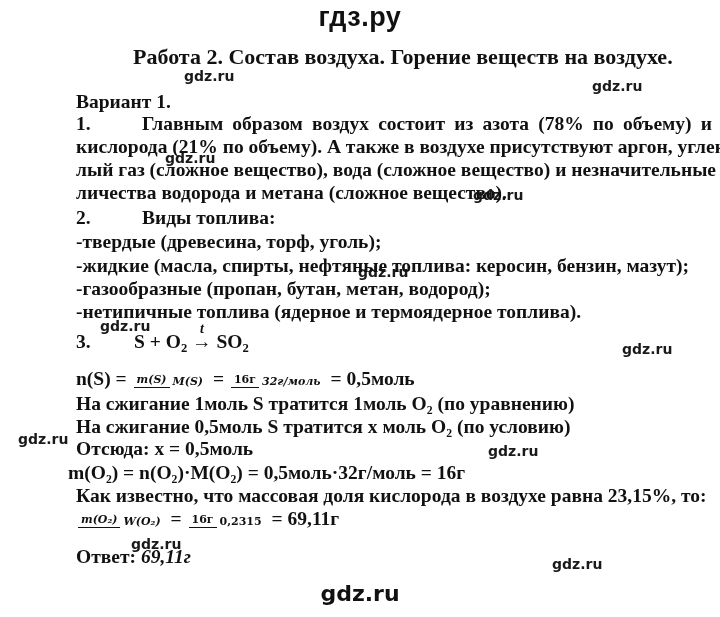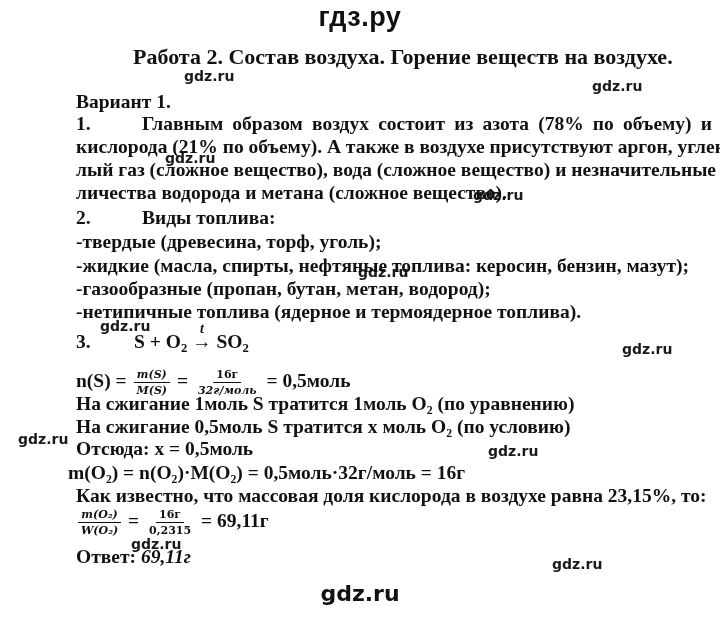--- a/index.html
+++ b/index.html
@@ -23,21 +23,21 @@
     .wm-bottom {
       left: 0; width: 720px; top: 581px; text-align: center;
       font-family: "DejaVu Sans", sans-serif; font-weight: bold; font-size: 22px; color: #111;
     }
     .line { font-size: 19.5px; line-height: 22px; font-weight: bold; }
     .just { left: 76px; width: 636px; text-align: justify; text-align-last: justify; }
     .num { display: inline-block; width: 66px; }
     .it { font-style: italic; }
     sub { font-size: 65%; vertical-align: -0.3em; line-height: 0; }
     .frac {
-      display: inline-flex; flex-direction: column; align-items: center;
+      display: inline-flex; flex-direction: row; align-items: center;
       vertical-align: middle; font-family: "DejaVu Serif", serif; font-style: italic;
       font-size: 11px; line-height: 13px; margin: 0 2px;
     }
     .frac .top { border-bottom: 1px solid #111; padding: 0 3px 1px; }
     .frac .bot { padding: 1px 3px 0; }
     .frac .top.norm, .frac .bot.norm { font-style: normal; }
     .arrow-wrap { position: relative; display: inline-block; }
     .arrow-wrap .t {
       position: absolute; left: 50%; top: -13px; transform: translateX(-50%);
       font-style: italic; font-size: 14px;

